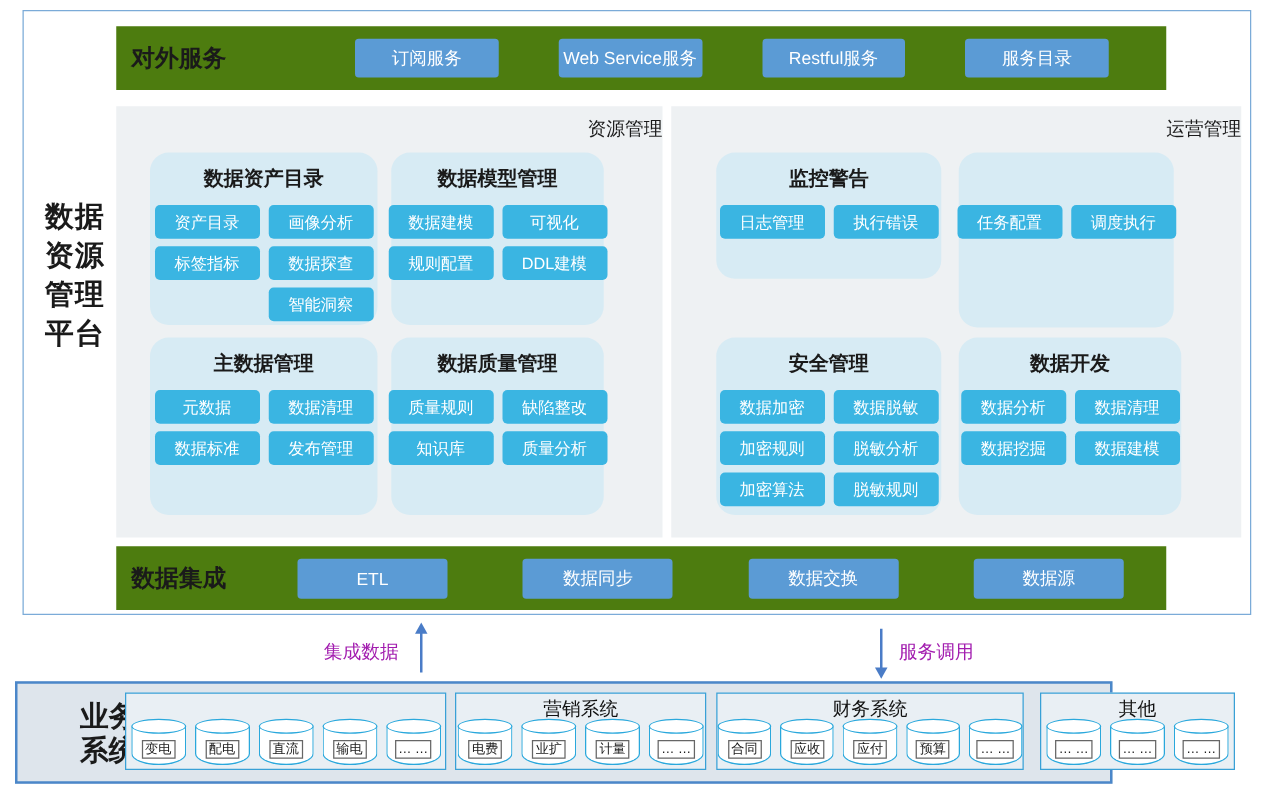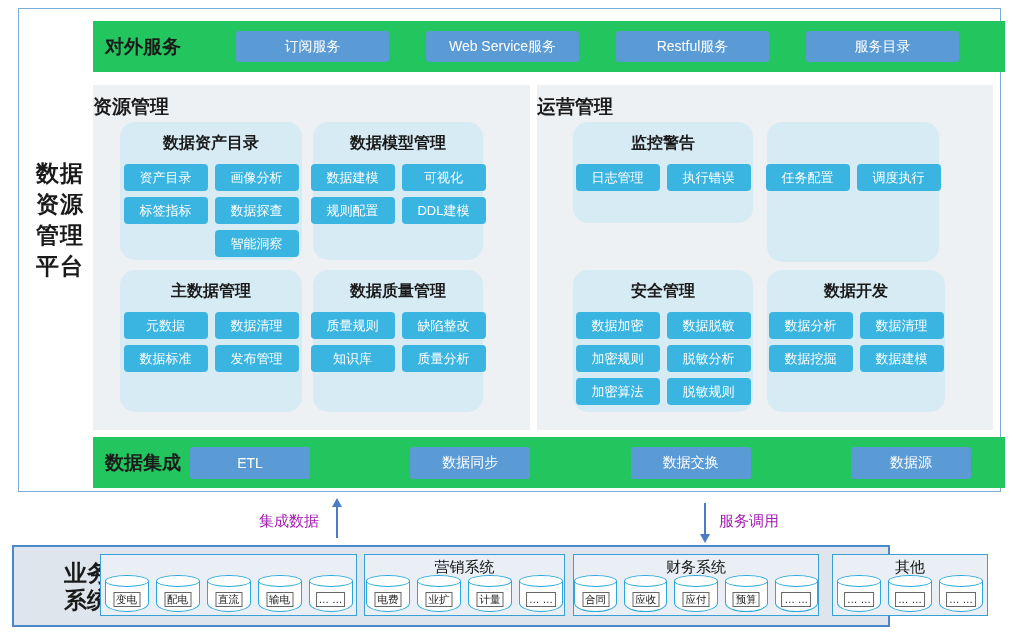--- a/index.html
+++ b/index.html
@@ -7,36 +7,36 @@
     font-family:"Liberation Sans","DejaVu Sans",sans-serif;color:#1a1a1a;overflow:hidden;}
 
   
   .outer{position:absolute;left:18px;top:8px;width:981px;height:482px;
     border:1px solid #7babd8;background:#fff;}
 
   .side-label{position:absolute;left:28px;top:158px;width:64px;
     font-size:23px;font-weight:bold;line-height:31px;text-align:center;letter-spacing:1px;}
   .side-label span{display:block;}
 
-  .band{position:absolute;left:93px;width:912px;background:#22c55e;}
+  .band{position:absolute;left:93px;width:840px;background:#4d7c0f;}
   .band-top{top:21px;height:51px;}
   .band-bottom{top:437px;height:51px;}
   .band-label{position:absolute;left:12px;top:0;height:100%;display:flex;align-items:center;
     font-size:19px;font-weight:bold;}
   .band-btns{position:absolute;left:143px;right:46px;top:0;height:100%;
     display:flex;align-items:center;justify-content:space-between;}
   .bbtn{width:153px;height:31px;background:#5b9bd5;border-radius:3px;color:#fff;
-    font-size:14px;display:flex;align-items:center;justify-content:center;}
+    font-size:14px;display:flex;align-items:center;justify-content:center;margin-left:48px;}
   .band-bottom .band-btns{left:97px;right:34px;}
   .band-bottom .bbtn{width:120px;height:32px;}
 
   .panel{position:absolute;top:85px;height:345px;background:#eef1f3;}
   .panel-left{left:93px;width:437px;}
   .panel-right{left:537px;width:456px;}
-  .panel-title{text-align:left;font-size:19px;font-weight:bold;padding-top:9px;}
+  .panel-title{text-align:right;font-size:15px;font-weight:normal;padding-top:9px;}
 
   .card{position:absolute;background:#d7ebf4;border-radius:15px;}
   .card-title{min-height:24px;text-align:center;font-size:16px;font-weight:bold;padding-top:11px;}
   .chips{display:grid;grid-template-columns:84px 84px;gap:6px 7px;justify-content:center;margin-top:7px;}
   .chip{height:27px;background:#3ab5e2;border-radius:4px;color:#fff;font-size:13px;
     display:flex;align-items:center;justify-content:center;white-space:nowrap;}
   .offset-last .chip:nth-child(5){grid-column:2;}
 
   
   .flow-label{position:absolute;font-size:15px;color:#a21caf;}

